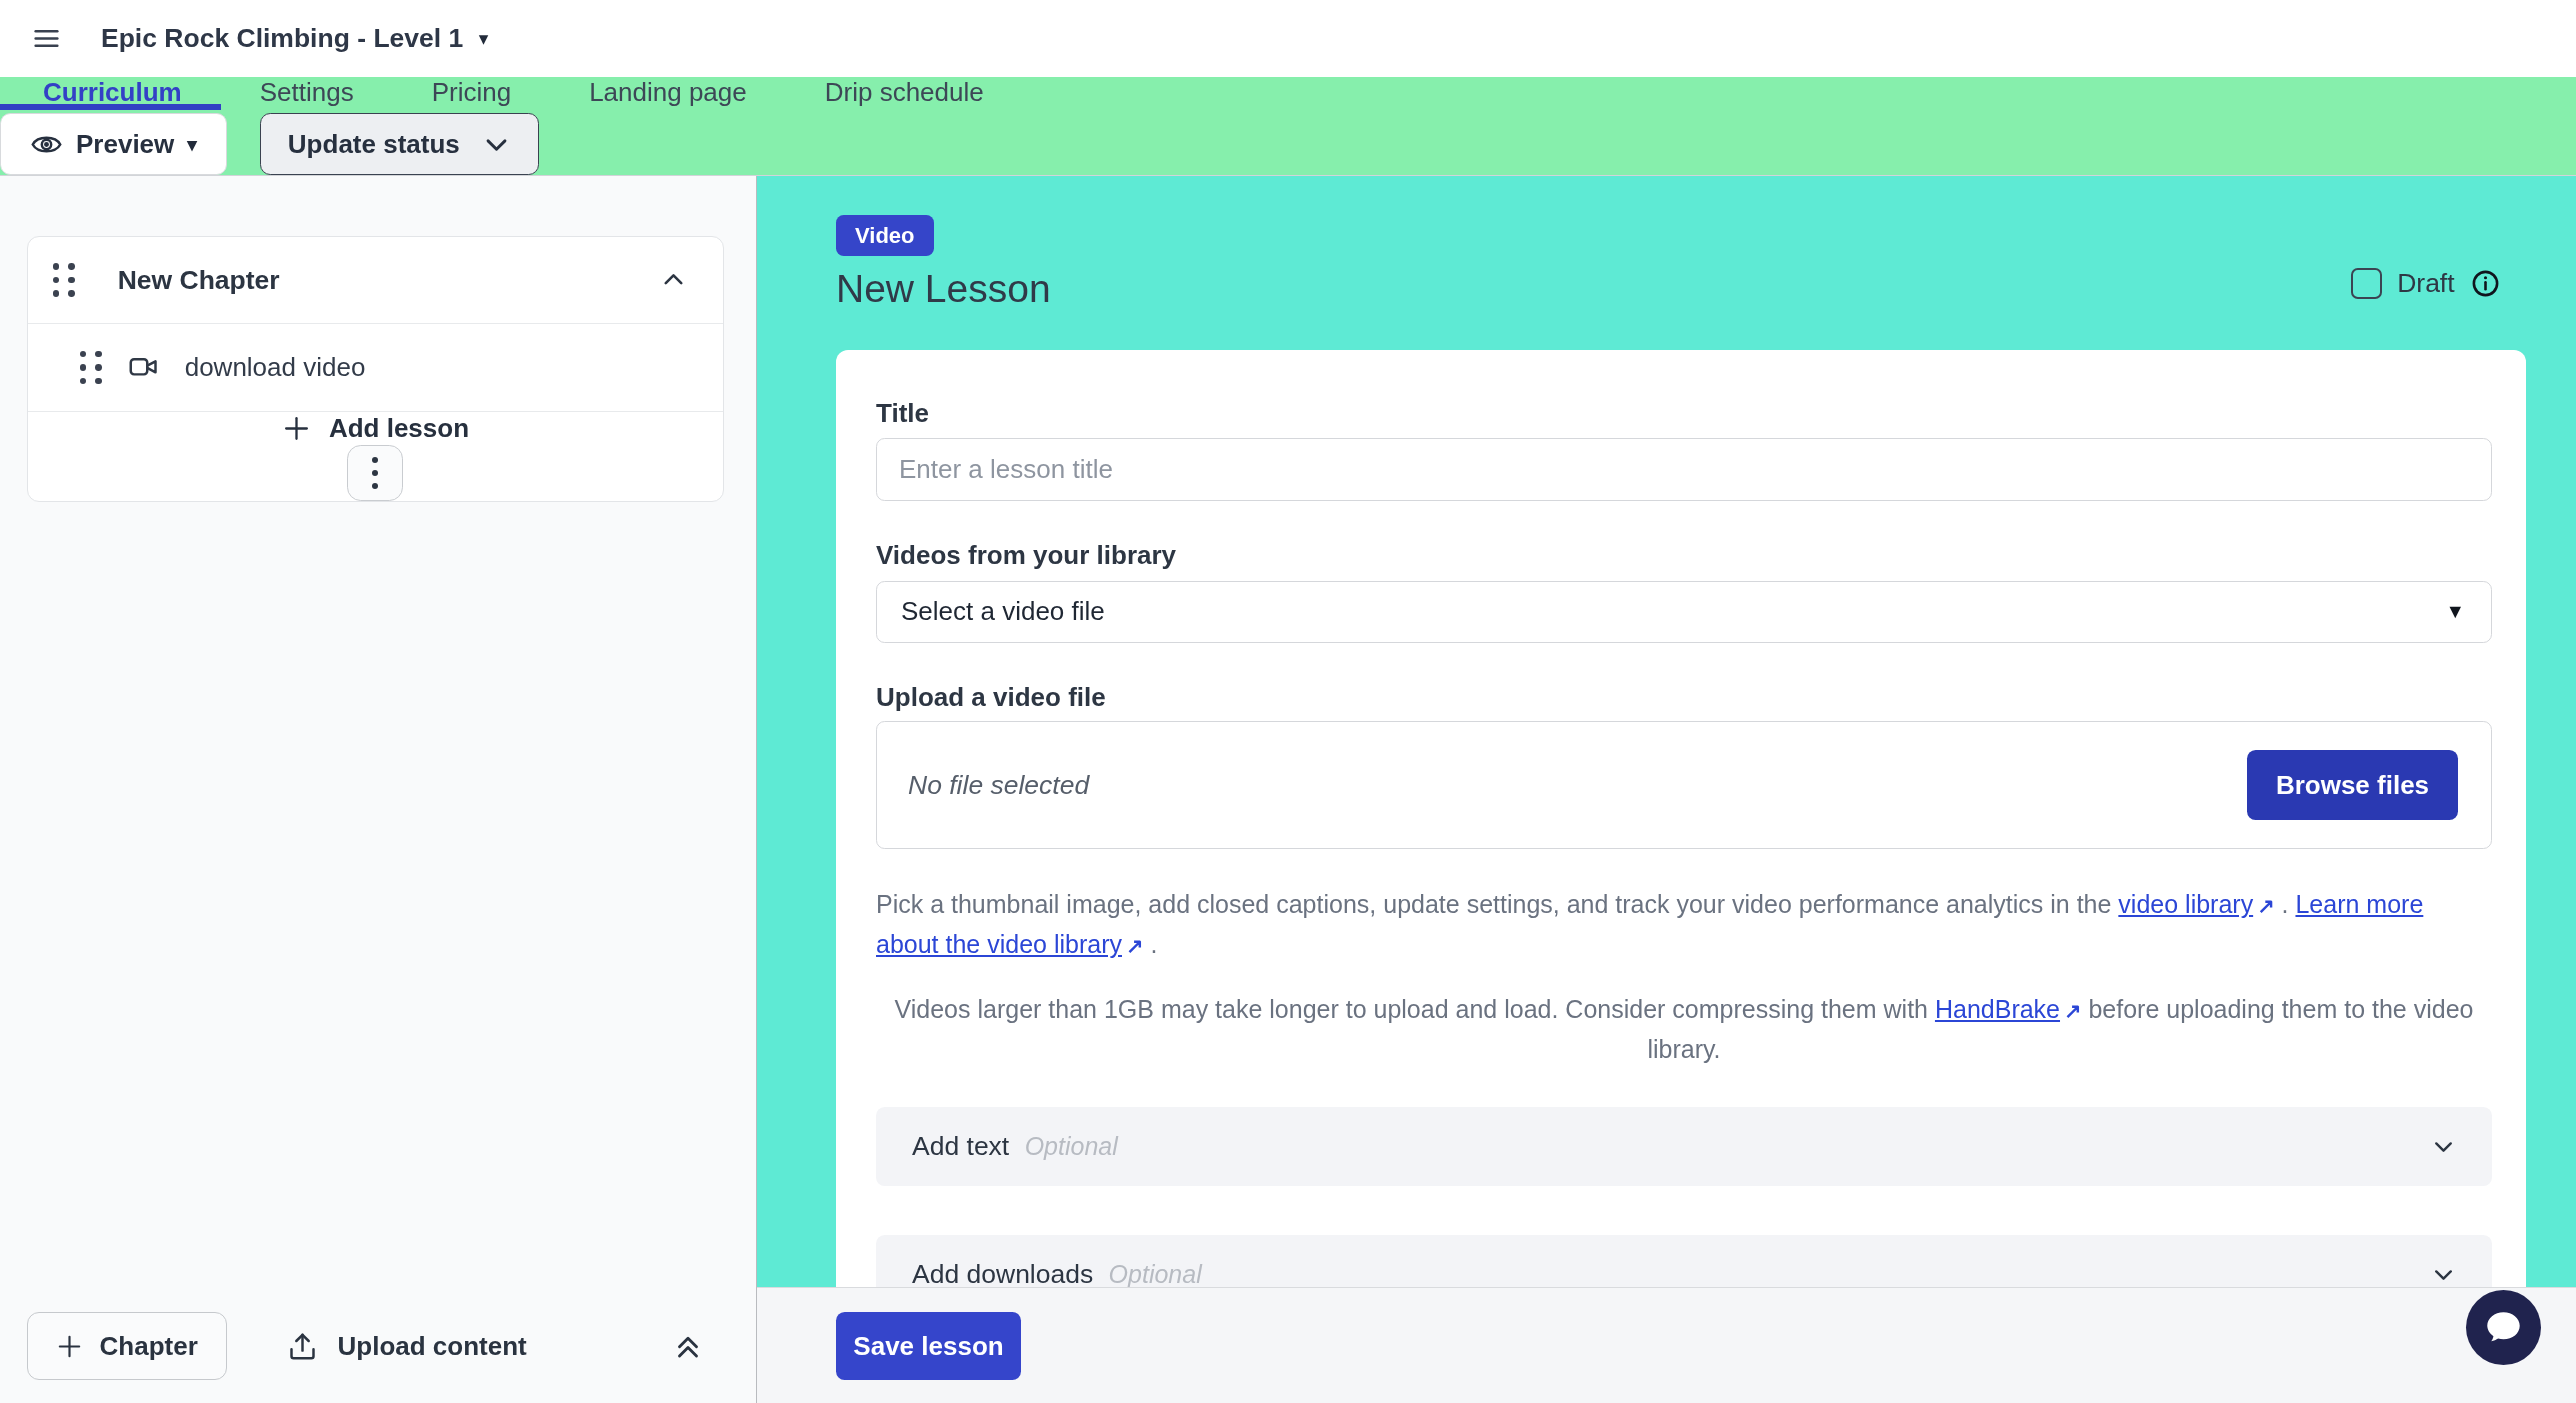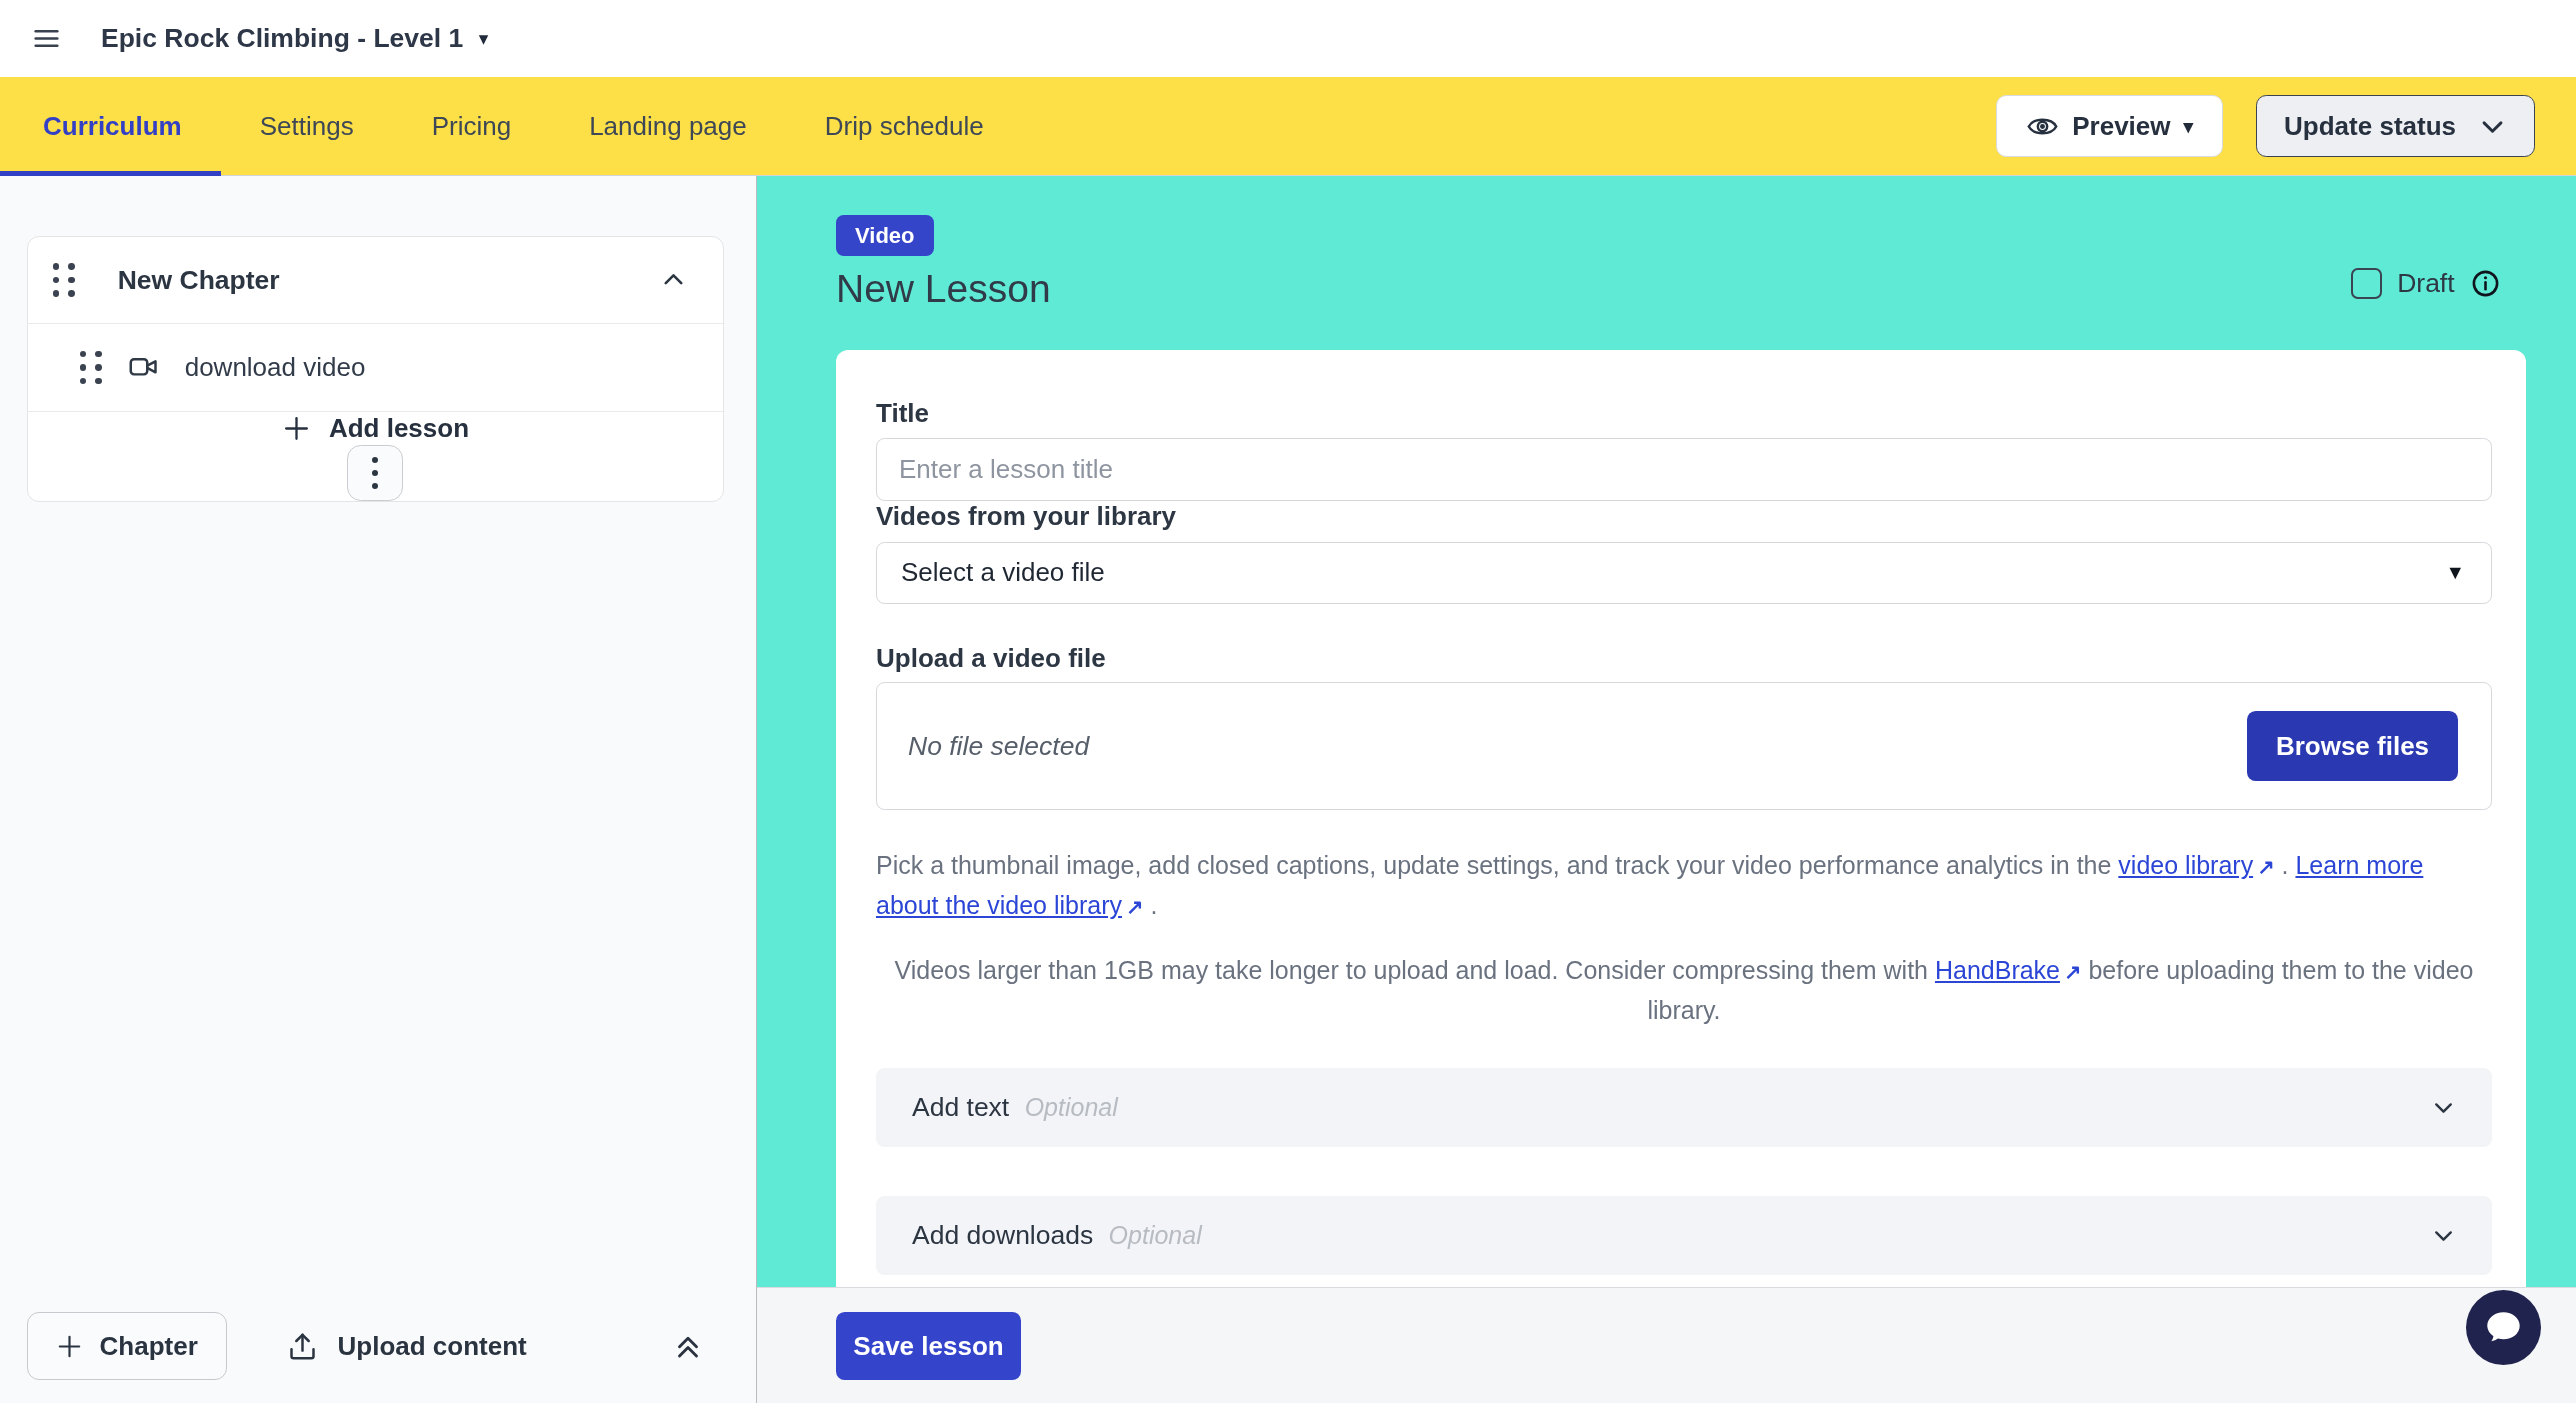--- a/index.html
+++ b/index.html
@@ -7,21 +7,21 @@
   .screen{position:relative;width:2576px;height:1404px;background:#ffffff;overflow:hidden;}
 
   
   .topbar{height:77px;display:flex;align-items:center;padding-left:26px;background:#fff;}
   .hamburger{width:41px;height:41px;display:flex;align-items:center;justify-content:center;cursor:pointer;}
   .course-switcher{display:flex;align-items:center;gap:15.4px;margin-left:34px;cursor:pointer;}
   .course-title{font-size:26.5px;font-weight:600;color:#2e3747;}
   .caret-down{font-size:19px;color:#222b3a;line-height:1;}
 
   
-  .navrow{height:98px;display:flex;align-items:stretch;justify-content:space-between;border-bottom:1.7px solid #d2d4d8;background:#fde047;box-sizing:content-box;}
+  .navrow{height:98px;display:flex;align-items:stretch;justify-content:space-between;border-bottom:1.7px solid #d2d4d8;background:#86efac;box-sizing:content-box;flex-direction:column;}
   .tabs{display:flex;align-items:stretch;}
   .tab{display:flex;align-items:center;padding:0 39px;font-size:26px;font-weight:500;color:#3d4756;position:relative;cursor:pointer;white-space:nowrap;}
   .tab:first-child{padding-left:43px;}
   .tab.active{color:#3340c6;font-weight:600;}
   .tab.active::after{content:"";position:absolute;left:0;right:0;bottom:-1.7px;height:6px;background:#3140c4;}
   .nav-actions{display:flex;align-items:center;gap:33px;padding-right:41px;}
   .btn-preview{height:62px;padding:0 29px;border:1.7px solid #d8dadd;border-radius:10.3px;background:#fff;display:flex;align-items:center;gap:13px;font-size:26px;font-weight:700;color:#27303f;cursor:pointer;}
   .btn-update{height:62px;padding:16px 27px;border:1.7px solid #3a4250;border-radius:10.3px;background:#edeff2;display:flex;align-items:center;gap:22px;font-size:26px;font-weight:700;color:#27303f;cursor:pointer;}
 
   
@@ -54,21 +54,21 @@
   .main{flex:1;position:relative;background:#5eead4;overflow:hidden;}
   .lesson-head{height:174px;box-sizing:border-box;padding:39px 0 0 79px;position:relative;}
   .badge{display:inline-block;background:#3545c9;color:#fff;font-size:22px;font-weight:600;padding:7.7px 19px;border-radius:7.7px;}
   .lesson-title{font-size:39px;font-weight:500;color:#303a48;margin-top:11px;}
   .draft{position:absolute;top:92px;right:75px;display:flex;align-items:center;gap:15.4px;}
   .checkbox{width:27px;height:27px;border:2.6px solid #3b4452;border-radius:6.8px;background:transparent;cursor:pointer;}
   .draft-label{font-size:26.5px;color:#2e3744;}
 
   .form-card{margin-left:79px;width:1690px;box-sizing:border-box;background:#fff;border-radius:12px 12px 0 0;padding:48px 34px 68px 40px;min-height:1078px;}
   .field-label{font-size:26px;font-weight:700;color:#2d3643;}
-  .mt46{}
+  .mt46{margin-top:39px;}
   .mt45{margin-top:39px;}
   .text-input{display:block;margin-top:8.6px;width:100%;height:63px;border:1.7px solid #d5d7db;border-radius:8.6px;font-size:26px;padding:0 22px;box-sizing:border-box;color:#202938;font-family:inherit;background:#fff;outline:none;}
   .text-input::placeholder{color:#8e95a0;}
   .select{margin-top:10.3px;height:62px;border:1.7px solid #d5d7db;border-radius:8.6px;display:flex;align-items:center;justify-content:space-between;padding:0 26px 0 24px;font-size:26px;color:#1f2733;background:#fff;cursor:pointer;box-sizing:border-box;}
   .select-caret{font-size:19.7px;color:#10151d;}
   .upload-box{margin-top:8.6px;height:128px;border:1.7px solid #d5d7db;border-radius:8.6px;display:flex;align-items:center;padding:0 33px 0 31px;box-sizing:border-box;background:#fff;}
   .no-file{font-style:italic;font-size:26.5px;color:#565e6a;}
   .btn-browse{margin-left:auto;width:211px;height:70px;border:none;border-radius:8.6px;background:#2a39b2;color:#fff;font-size:26px;font-weight:700;cursor:pointer;font-family:inherit;}
   .help{margin-top:36px;font-size:25px;line-height:39px;color:#6a7280;max-width:1622px;}
   .help.second{margin-top:24px;text-align:center;}

